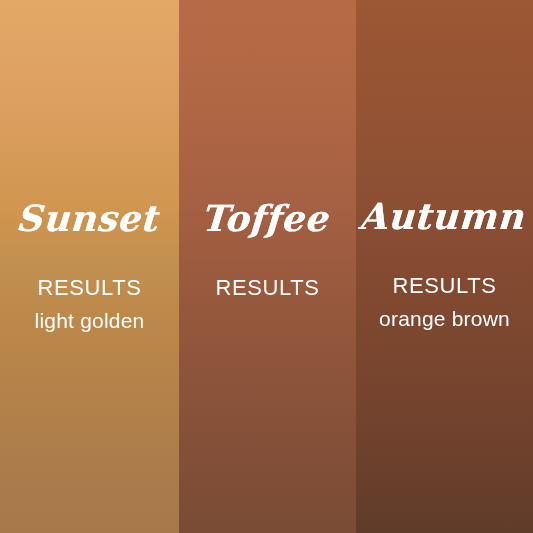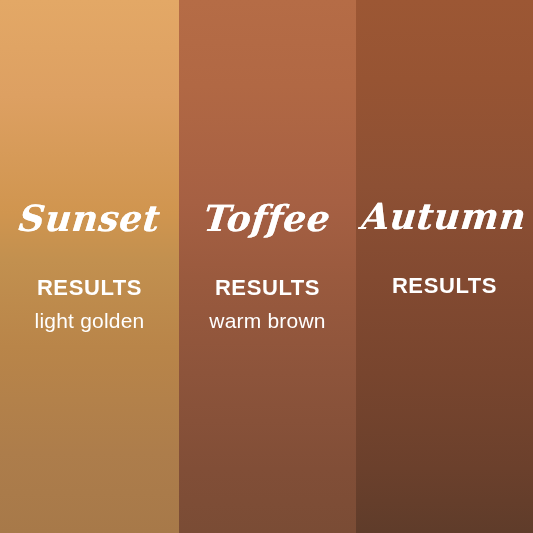--- a/index.html
+++ b/index.html
@@ -84,21 +84,21 @@
     transform: skewX(-6deg);
     text-shadow: 0 0 0.6px rgba(255,255,255,0.75);
   }
   .panel-1 .script-name { margin-top: 200px; font-size: 36px; }
   .panel-2 .script-name { margin-top: 200px; font-size: 36px; }
   .panel-3 .script-name { margin-top: 198px; font-size: 36px; }
 
   .results-label {
     color: #ffffff;
     font-family: "Liberation Sans", sans-serif;
-    font-weight: 700;
+    font-weight: 400;
     font-size: 22px;
     line-height: 1;
     letter-spacing: 0.6px;
     text-align: center;
     margin-top: 41px;
   }
   .results-value {
     color: #ffffff;
     font-family: "Liberation Sans", sans-serif;
     font-weight: 400;
@@ -122,25 +122,25 @@
       <div class="results-label">RESULTS</div>
       <div class="results-value">light golden</div>
     </div>
   </div>
 
   <div class="swatch-panel panel-2">
     <div class="shade-fill"></div>
     <div class="panel-content">
       <div class="script-name">Toffee</div>
       <div class="results-label">RESULTS</div>
-      <div class="results-value">warm brown</div>
     </div>
   </div>
 
   <div class="swatch-panel panel-3">
     <div class="shade-fill"></div>
     <div class="panel-content">
       <div class="script-name">Autumn</div>
       <div class="results-label">RESULTS</div>
+      <div class="results-value">orange brown</div>
     </div>
   </div>
 
 </div>
 
 </body></html>

